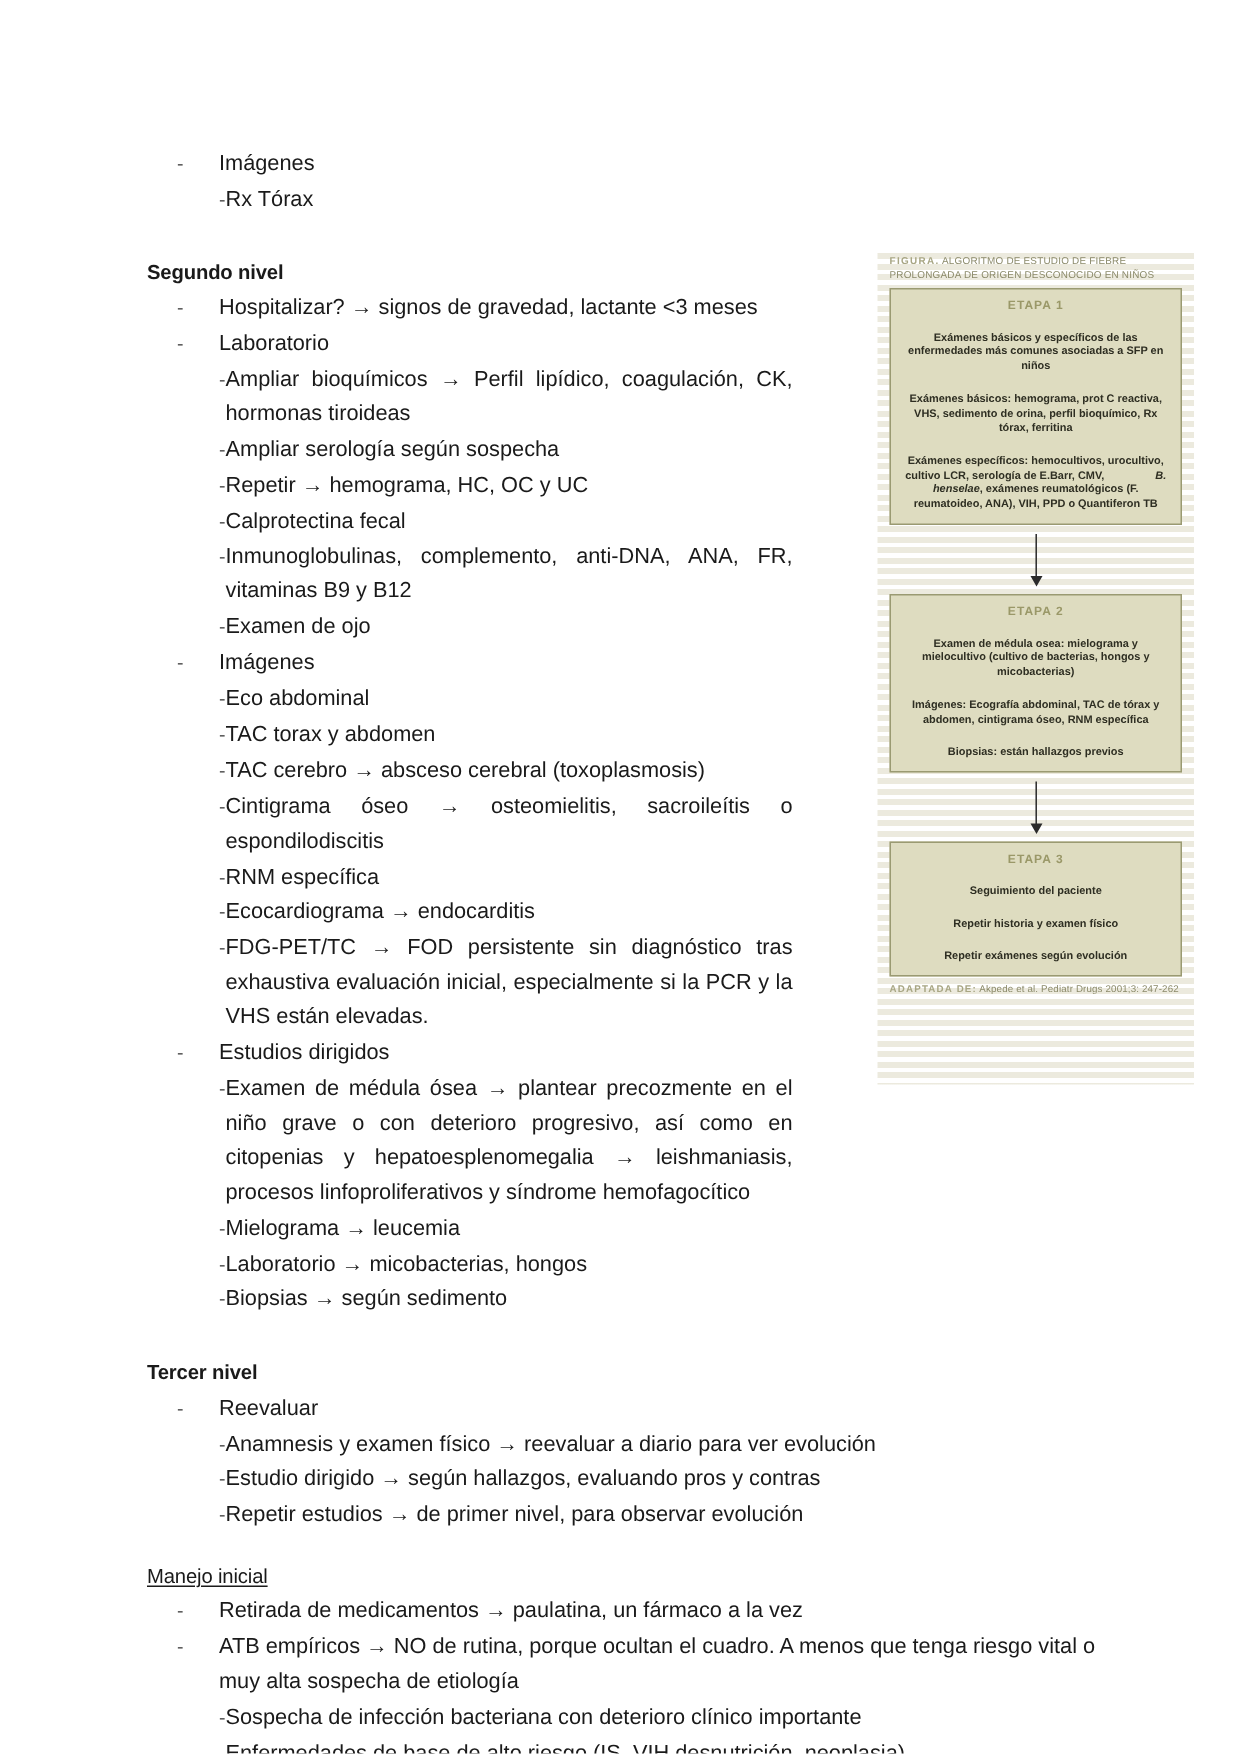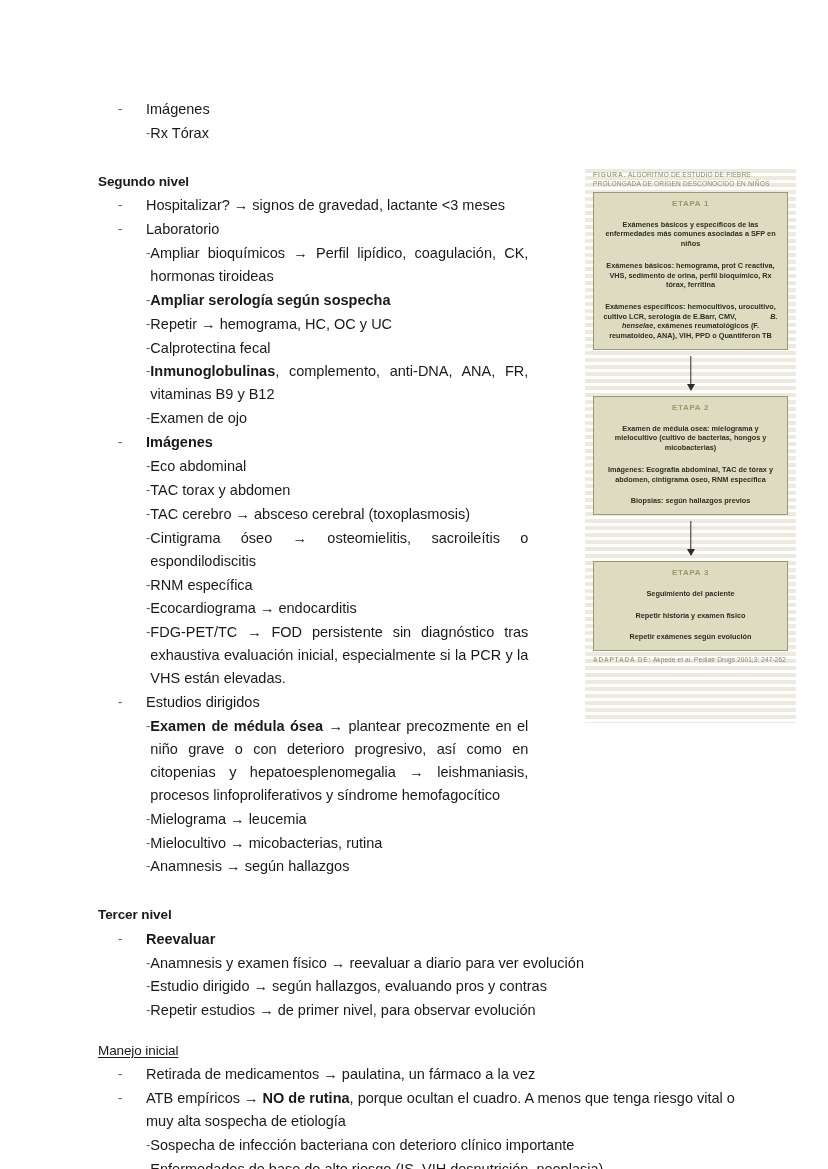--- a/index.html
+++ b/index.html
@@ -64,21 +64,21 @@
     line-height: 1.72;
   }
   .li-text { flex: 1 1 auto; }
 
   
   .lvl1 { margin-left: 20px; }
   .lvl1 > .dash { width: 28px; }
   .lvl2-wrap { margin-left: 48px; }
 
   .just { text-align: justify; text-justify: inter-word; }
-  .b { font-weight: bold; }
+  .b { font-weight: normal; }
 
   
   .narrow .li-text { max-width: 378px; }
   .wide .li-text { max-width: 640px; }
 
   
   #figure {
     position: absolute;
     left: 585px;
     top: 166px;
@@ -269,25 +269,25 @@
       <div class="li lvl2-wrap narrow">
         <span class="dash">-</span>
         <span class="li-text just"><span class="b">Examen de médula ósea</span><span> → plantear precozmente en el niño grave o con deterioro progresivo, así como en citopenias y hepatoesplenomegalia → leishmaniasis, procesos linfoproliferativos y síndrome hemofagocítico</span></span>
       </div>
       <div class="li lvl2-wrap narrow">
         <span class="dash">-</span>
         <span class="li-text">Mielograma → leucemia</span>
       </div>
       <div class="li lvl2-wrap narrow">
         <span class="dash">-</span>
-        <span class="li-text">Mielocultivo → micobacterias, rutina</span>
-      </div>
-      <div class="li lvl2-wrap narrow">
-        <span class="dash">-</span>
-        <span class="li-text">Anamnesis → según hallazgos</span>
+        <span class="li-text">Laboratorio → micobacterias, hongos</span>
+      </div>
+      <div class="li lvl2-wrap narrow">
+        <span class="dash">-</span>
+        <span class="li-text">Biopsias → según sedimento</span>
       </div>
     </div>
 
     <div class="spacer-lg"></div>
 
     <div class="section">
       <div class="heading">Tercer nivel</div>
 
       <div class="li lvl1 wide">
         <span class="dash">-</span>
@@ -347,21 +347,21 @@
 
     <div class="arrow-gap">
       <div class="shaft"></div>
       <div class="head"></div>
     </div>
 
     <div class="etapa-box">
       <div class="etapa-title">ETAPA 2</div>
       <div class="etapa-para">Examen de médula osea: mielograma y mielocultivo (cultivo de bacterias, hongos y micobacterias)</div>
       <div class="etapa-para">Imágenes: Ecografía abdominal, TAC de tórax y abdomen, cintigrama óseo, RNM específica</div>
-      <div class="etapa-para">Biopsias: según hallazgos previos</div>
+      <div class="etapa-para">Biopsias: están hallazgos previos</div>
     </div>
 
     <div class="arrow-gap">
       <div class="shaft"></div>
       <div class="head"></div>
     </div>
 
     <div class="etapa-box">
       <div class="etapa-title">ETAPA 3</div>
       <div class="etapa-para">Seguimiento del paciente</div>

